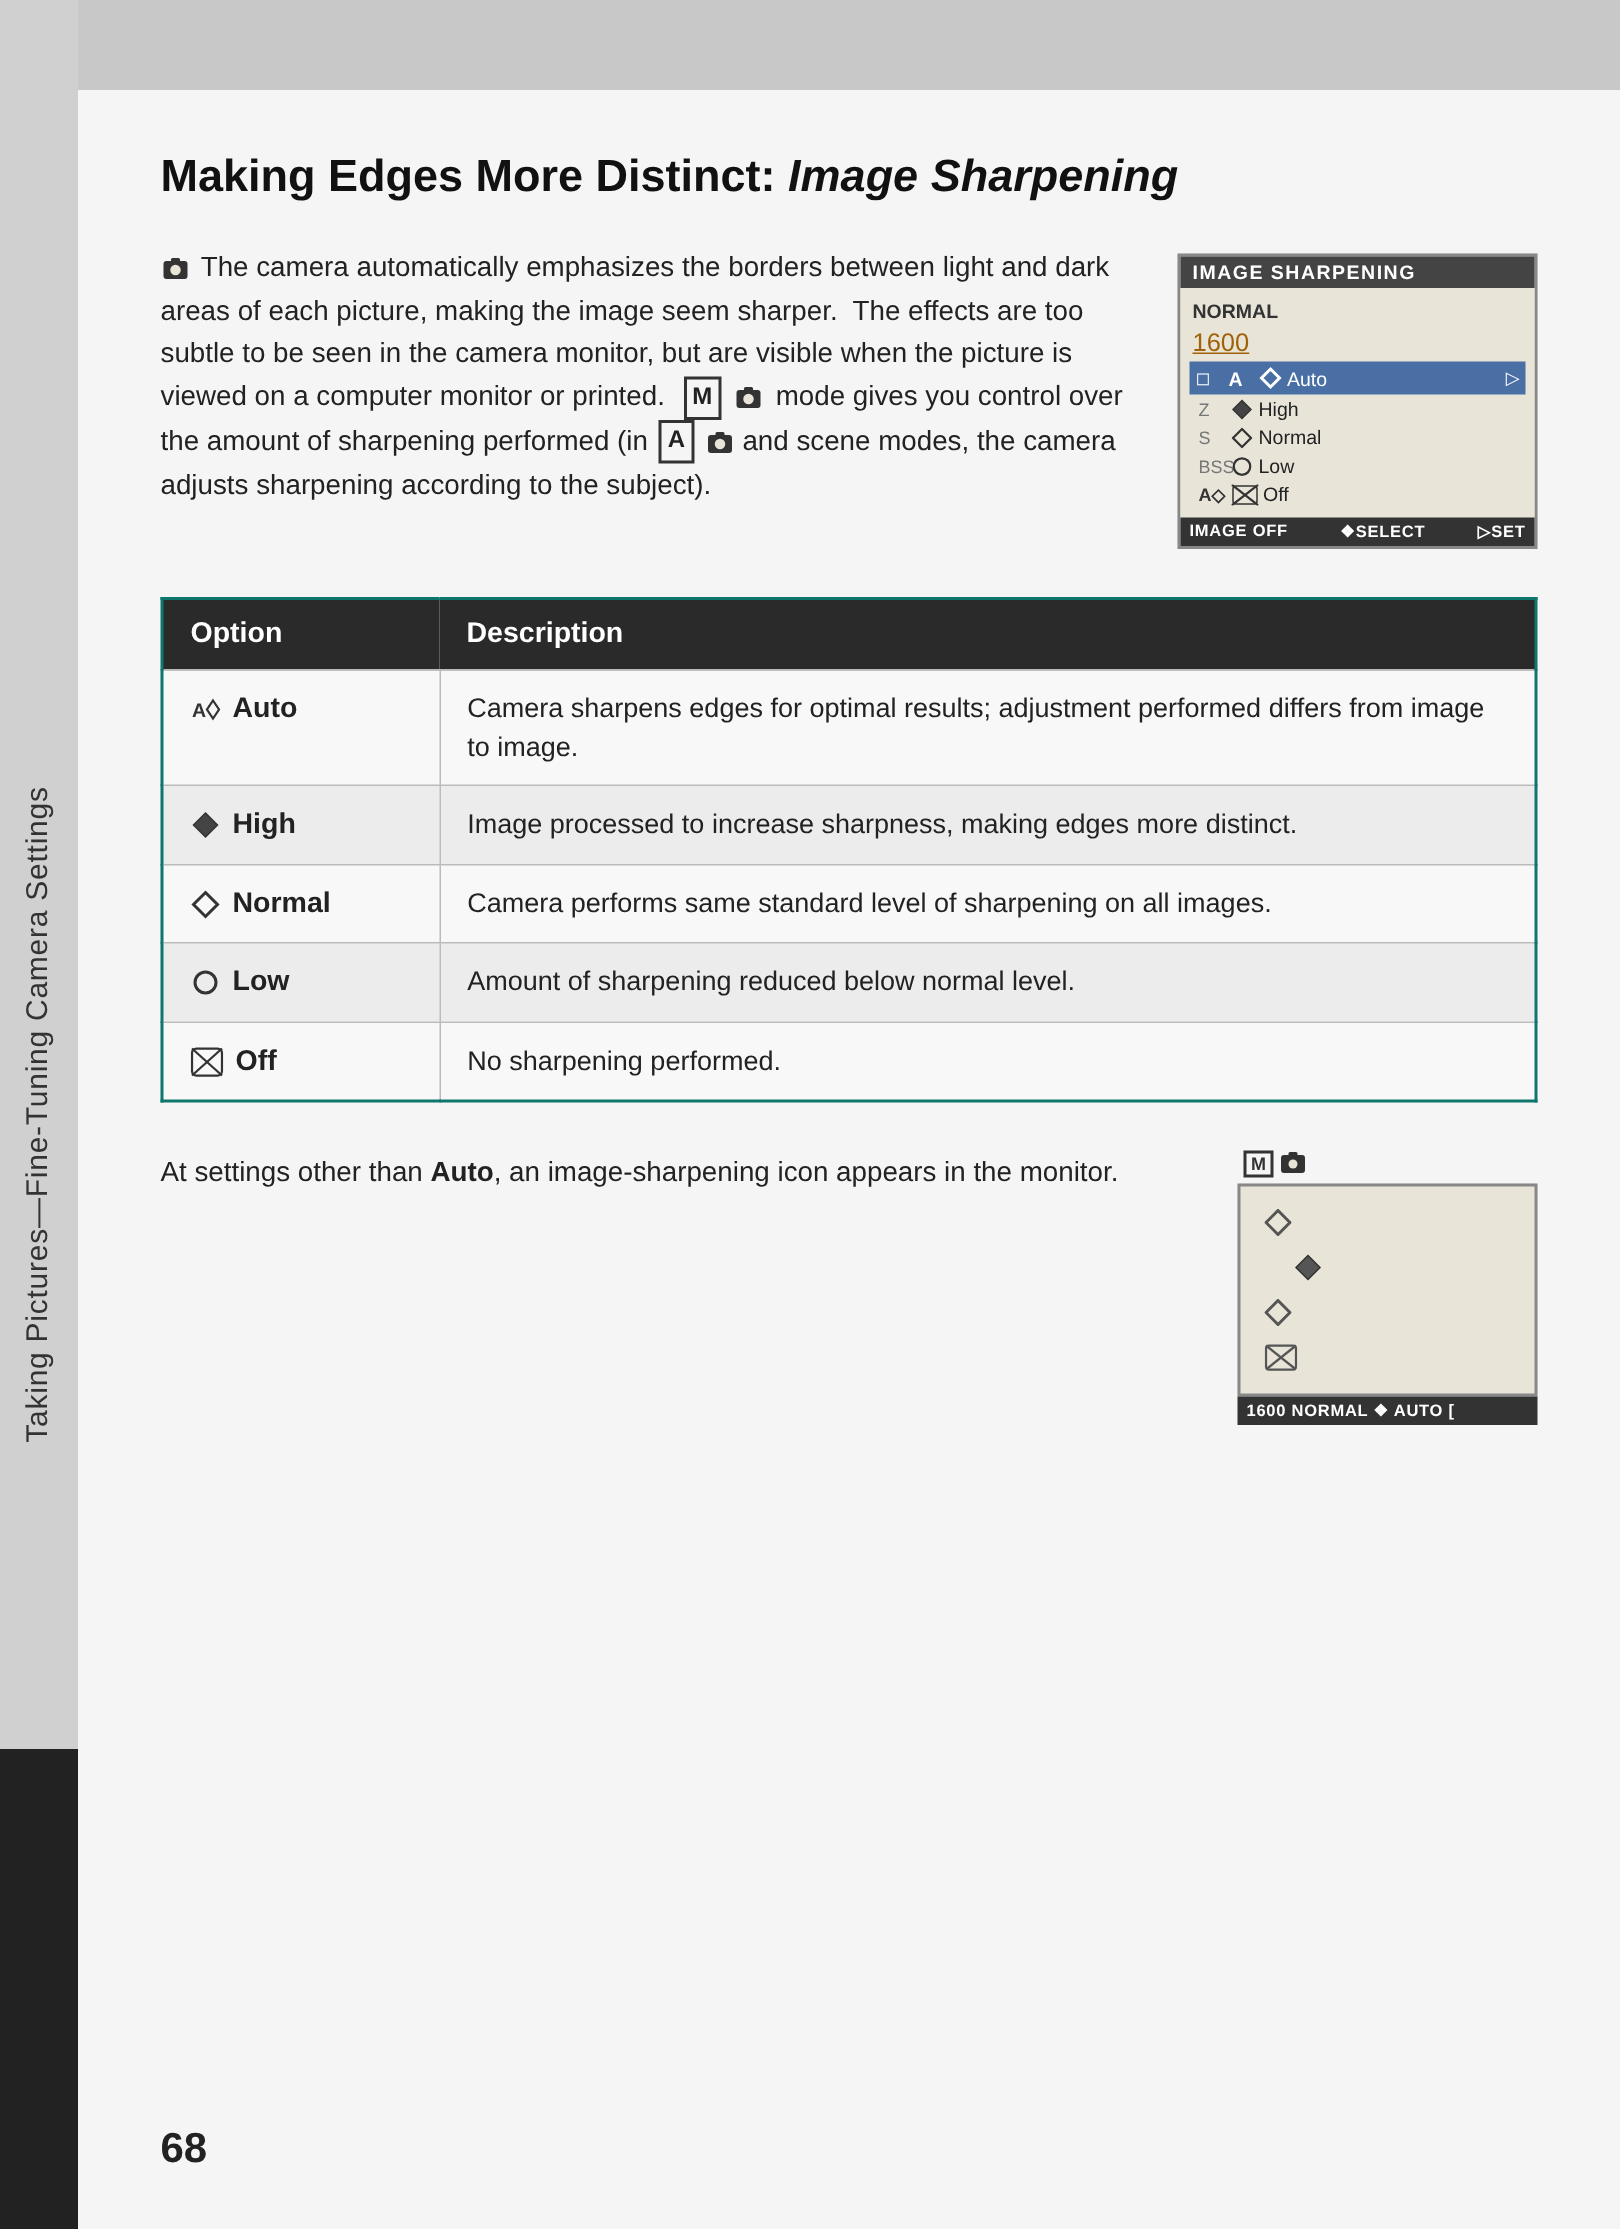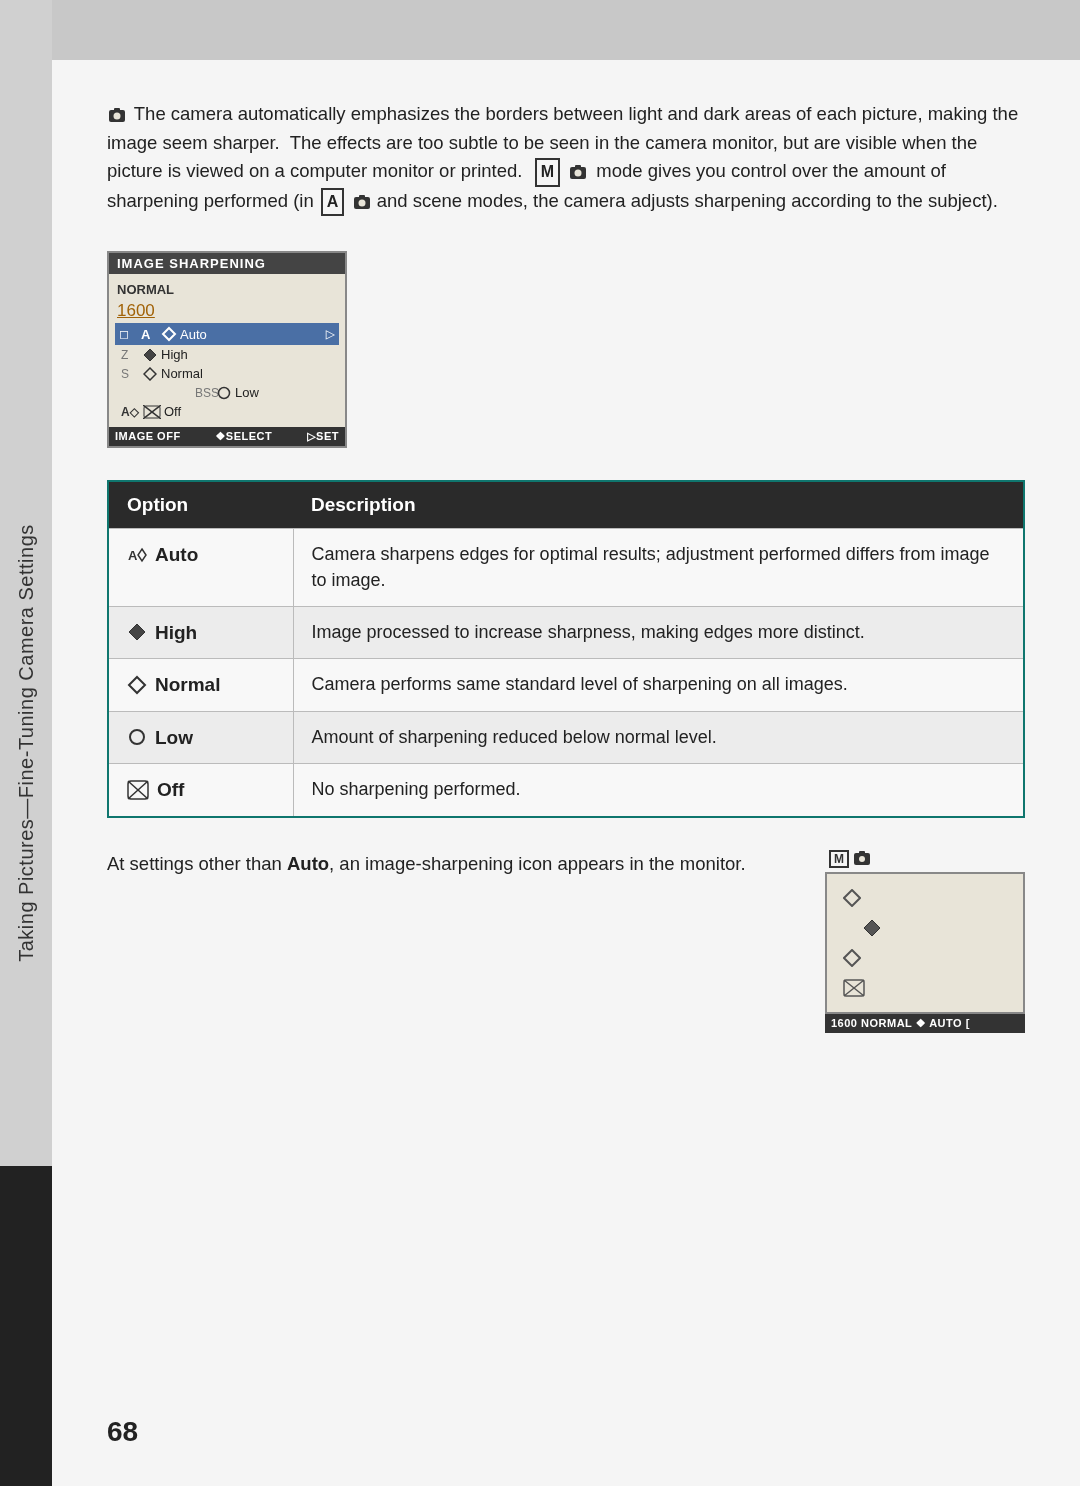--- a/index.html
+++ b/index.html
@@ -87,21 +87,20 @@
     .page-title em {
       font-style: italic;
       font-weight: 900;
     }
 
     
     .top-section {
       display: flex;
       gap: 30px;
       margin-bottom: 32px;
-      flex-direction: column;
     }
 
     .intro-text {
       flex: 1;
       font-size: 18.5px;
       line-height: 1.55;
       color: #222;
     }
 
     .intro-text .mode-box {
@@ -314,20 +313,23 @@
 
   <div class="sidebar">
     <div class="sidebar-text">Taking Pictures—Fine-Tuning Camera Settings</div>
     <div class="sidebar-black-bar"></div>
   </div>
 
   <div class="top-bar"></div>
 
   <div class="main-content">
 
+    <h1 class="page-title">
+      <span>Making Edges More Distinct: </span><em>Image Sharpening</em>
+    </h1>
 
     <div class="top-section">
 
       <div class="intro-text">
         
         <svg class="small-icon" viewBox="0 0 20 20" style="vertical-align:middle;margin-right:2px;">
           <rect x="2" y="5" width="16" height="12" rx="2" fill="#333"></rect>
           <circle cx="10" cy="11" r="3.5" fill="#e8e4d8"></circle>
           <rect x="7" y="3" width="6" height="3" rx="1" fill="#333"></rect>
         </svg>
@@ -380,21 +382,21 @@
             </div>
 
             <div class="camera-screen-row" style="display:flex;align-items:center;padding:2px 4px;">
               <span style="width:22px;font-size:12px;color:#777;">S</span>
               <svg width="14" height="14" viewBox="0 0 14 14" style="margin-right:4px;">
                 <polygon points="7,1 13,7 7,13 1,7" fill="none" stroke="#333" stroke-width="1.5"></polygon>
               </svg>
               <span style="font-size:13px;">Normal</span>
             </div>
 
-            <div class="camera-screen-row" style="display:flex;align-items:center;padding:2px 4px;justify-content:center;">
+            <div class="camera-screen-row" style="display:flex;align-items:center;padding:2px 4px;">
               <span style="width:22px;font-size:12px;color:#777;">BSS</span>
               <svg width="14" height="14" viewBox="0 0 14 14" style="margin-right:4px;">
                 <circle cx="7" cy="7" r="5.5" fill="none" stroke="#333" stroke-width="1.5"></circle>
               </svg>
               <span style="font-size:13px;">Low</span>
             </div>
 
             <div class="camera-screen-row" style="display:flex;align-items:center;padding:2px 4px;">
               <span style="width:22px;font-size:12px;font-weight:bold;color:#333;">A◇</span>
               <svg width="18" height="14" viewBox="0 0 18 14" style="margin-right:3px;">

